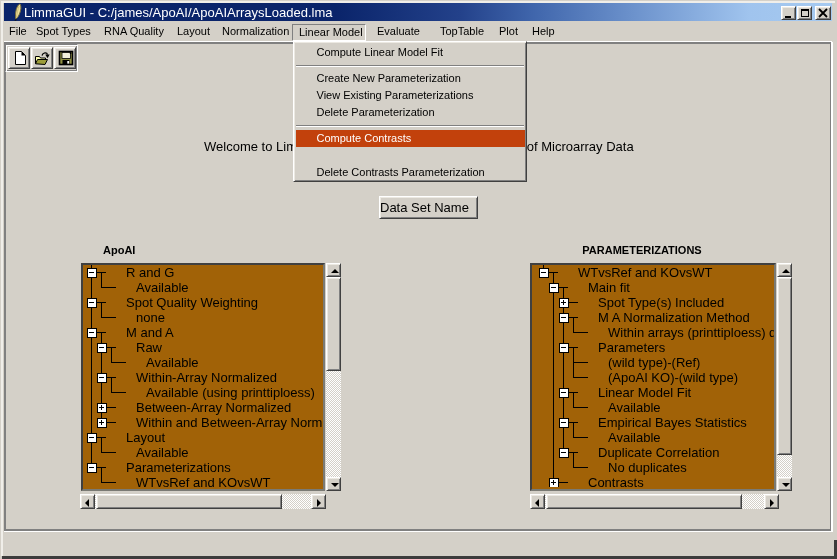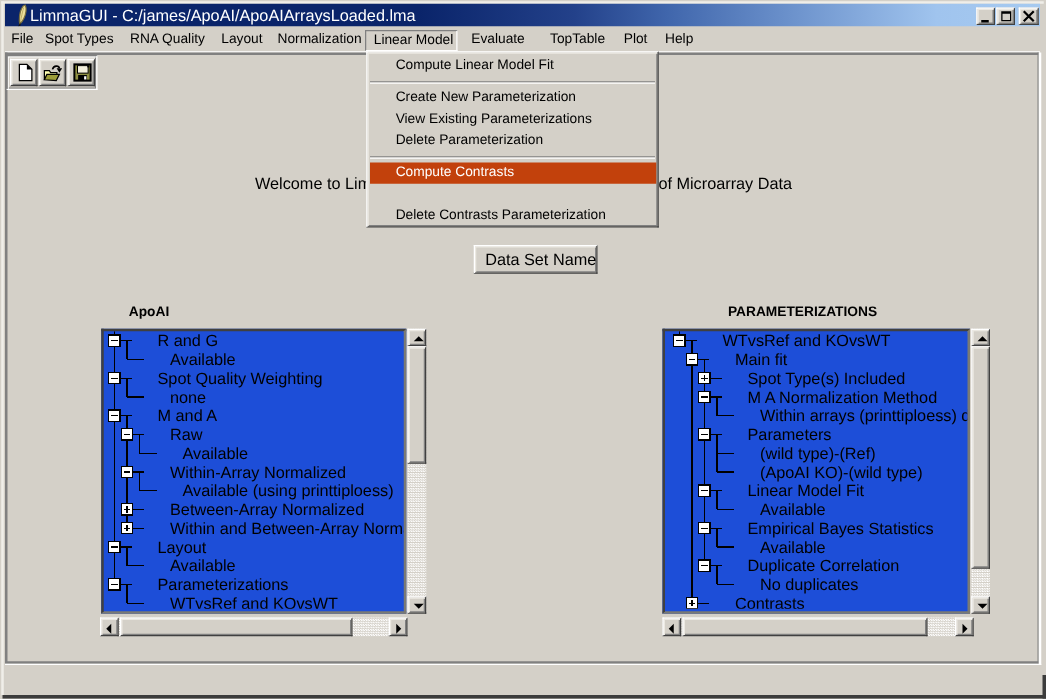--- a/index.html
+++ b/index.html
@@ -9,21 +9,21 @@
  box-shadow:inset 1px 1px 0 #ece9e2,inset -1px -1px 0 #808080}
 .sb{position:absolute;background:repeating-conic-gradient(#fff 0 25%,#d4d0c8 0 50%) 0 0/2px 2px}
 .sbtn{position:absolute;background:#d4d0c8;border:1px solid;border-color:#fff #404040 #404040 #fff;
  box-shadow:inset 1px 1px 0 #ece9e2,inset -1px -1px 0 #808080}
 .thumb{position:absolute;background:#d4d0c8;border:1px solid;border-color:#fff #404040 #404040 #fff;
  box-shadow:inset 1px 1px 0 #ece9e2,inset -1px -1px 0 #808080}
 .tri-up{position:absolute;left:3.5px;top:4.5px;width:0;height:0;border-left:4px solid transparent;border-right:4px solid transparent;border-bottom:4px solid #000}
 .tri-down{position:absolute;left:3.5px;top:5px;width:0;height:0;border-left:4px solid transparent;border-right:4px solid transparent;border-top:4px solid #000}
 .tri-left{position:absolute;left:4px;top:3.5px;width:0;height:0;border-top:4px solid transparent;border-bottom:4px solid transparent;border-right:4px solid #000}
 .tri-right{position:absolute;left:5px;top:3.5px;width:0;height:0;border-top:4px solid transparent;border-bottom:4px solid transparent;border-left:4px solid #000}
-.listbox{position:absolute;background:#1d4ed8;border:2px solid;border-color:#404040 #7a7a74 #7a7a74 #404040;overflow:hidden}
+.listbox{position:absolute;background:#a16207;border:2px solid;border-color:#404040 #7a7a74 #7a7a74 #404040;overflow:hidden}
 .mtext{position:absolute;font-size:11px;line-height:17px;white-space:pre;color:#000}
 </style></head><body>
 <div class="abs" style="left:1px;top:1px;width:834px;height:2px;background:#f0eee9"></div>
 <div class="abs" style="left:1px;top:1px;width:2px;height:555px;background:#f0eee9"></div>
 <div class="abs" style="left:2px;top:556px;width:835px;height:3px;background:#3c3c3c"></div>
 <div class="abs" style="left:834px;top:540px;width:3px;height:19px;background:#3c3c3c"></div>
 <div class="abs" style="left:4px;top:3px;width:828px;height:18px;background:linear-gradient(to right,#0a246a 0%,#0a246a 40%,#23418a 55%,#4066ac 64%,#6c92cc 76%,#a0c4ee 90%,#a6caf0 100%)"></div>
 <svg class="abs" style="left:9px;top:3px" width="14" height="18">
 <path d="M11,1 C12.6,3 12,8 10,12 C9,14 8,15.2 6.8,16.2 C6.1,13 6.6,7 8.2,4 C9,2.3 10,1.3 11,1 Z" fill="#eee09c" stroke="#7a6f3d" stroke-width="1"></path>
 <path d="M7.2,15 C6.6,16.3 6,17.4 5.2,18.3 L7.6,17.2 Z" fill="#111"></path>
@@ -77,21 +77,21 @@
 <div class="raised" style="left:54px;top:47px;width:22px;height:22px">
     <svg class="abs" style="left:3px;top:2px" width="16" height="16">
 <rect x="1.5" y="1.5" width="13" height="13" fill="#8f8f42" stroke="#000" stroke-width="1.6"></rect>
 <rect x="4" y="2.5" width="8.5" height="6" fill="#f4f0dc" stroke="#000" stroke-width="0.8"></rect>
 <rect x="4.5" y="10" width="7" height="4.7" fill="#000"></rect>
 <rect x="9.3" y="11" width="1.8" height="2.6" fill="#fff"></rect>
 <rect x="11.8" y="2.3" width="1.6" height="1.6" fill="#000"></rect>
 </svg>
   </div>
 <div class="abs" style="left:204px;top:139.5px;font-size:13px;line-height:13px;white-space:pre">Welcome to LimmaGUI - A GUI for the Linear Modelling of Microarray Data</div>
-<div class="raised" style="left:379px;top:196px;width:99px;height:23px;font-size:13px;line-height:21px;text-align:right">Data Set Name</div>
+<div class="raised" style="left:379px;top:196px;width:99px;height:23px;font-size:13px;line-height:21px;text-align:left">Data Set Name</div>
 <div class="abs" style="left:103px;top:243px;width:200px;font-weight:bold;font-size:11px;line-height:14px">ApoAI</div>
 <div class="abs" style="left:542px;top:243px;width:200px;text-align:center;font-weight:bold;font-size:11px;line-height:14px">PARAMETERIZATIONS</div>
 <div class="listbox" style="left:81px;top:263px;width:244px;height:228px">
     <svg width="240" height="222" style="position:absolute;left:0;top:0">
       <g stroke="#000" stroke-width="1" shape-rendering="crispEdges">
         <line x1="8.5" y1="-0.5" x2="8.5" y2="202.5"></line>
         <line x1="18.5" y1="7.5" x2="18.5" y2="22.5"></line>
         <line x1="18.5" y1="37.5" x2="18.5" y2="52.5"></line>
         <line x1="18.5" y1="67.5" x2="18.5" y2="157.5"></line>
         <line x1="28.5" y1="82.5" x2="28.5" y2="97.5"></line>

